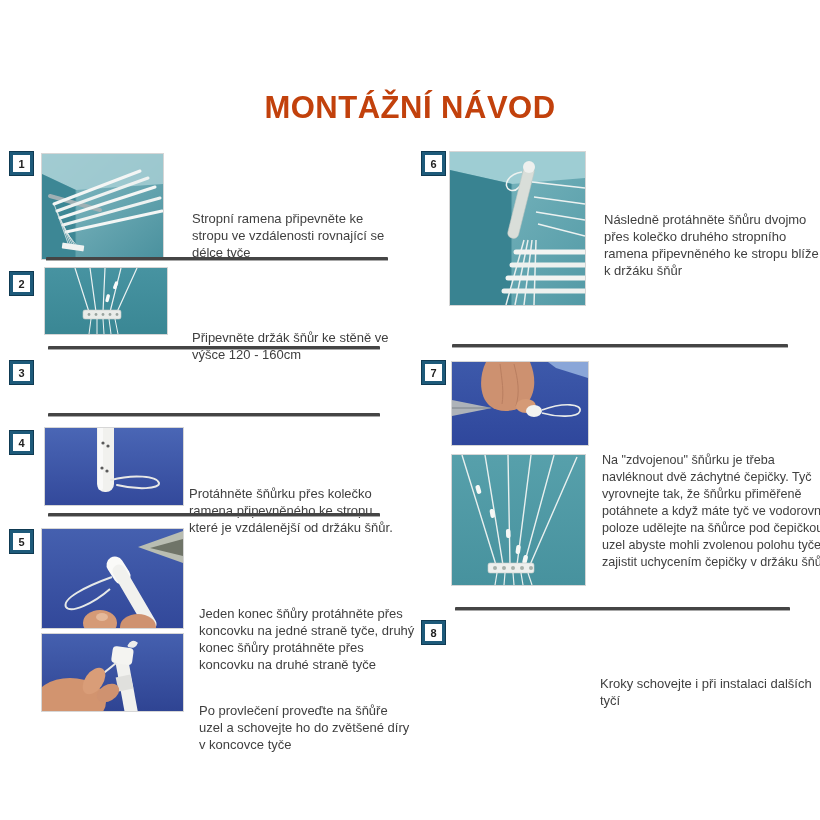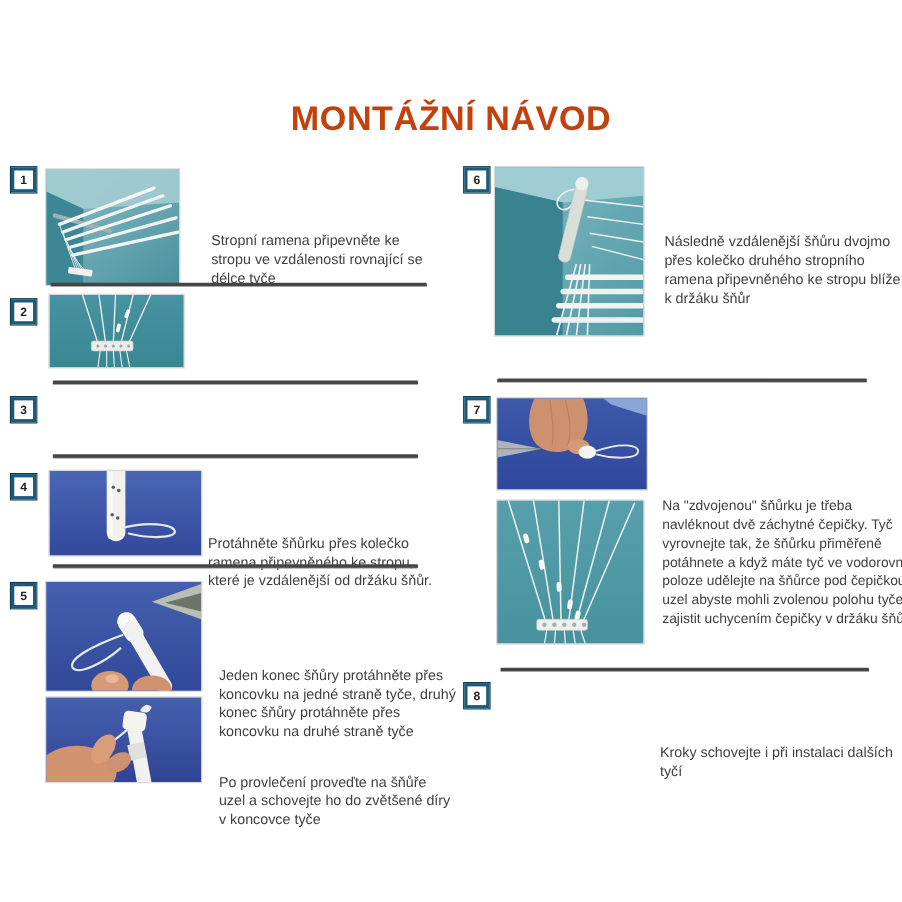--- a/index.html
+++ b/index.html
@@ -81,20 +81,21 @@
       <rect x="61" y="26" width="3.4" height="8" rx="1.5" fill="#fbfbfa" transform="rotate(14 62 30)"></rect>
       <rect x="38" y="42" width="38" height="9" rx="2" fill="#e9ece9" stroke="#c7cdc9" stroke-width="0.6"></rect>
       <circle cx="44" cy="46.5" r="1.4" fill="#9aa49f"></circle>
         <circle cx="51" cy="46.5" r="1.4" fill="#9aa49f"></circle>
       <circle cx="58" cy="46.5" r="1.4" fill="#9aa49f"></circle>
         <circle cx="65" cy="46.5" r="1.4" fill="#9aa49f"></circle>
       <circle cx="72" cy="46.5" r="1.4" fill="#9aa49f"></circle>
       <path d="M46,51 L44,66 M52,51 L52,66 M58,51 L59,66 M64,51 L66,66 M70,51 L73,66" stroke="#ecf2f2" stroke-width="1" fill="none"></path>
     </svg>
   </div>
+  <div class="steptext" style="left:192px;top:281px;width:210px;">Připevněte držák šňůr ke stěně ve výšce  120 - 160cm</div>
 
   <div class="divider" style="left:48px;top:346px;width:332px;"></div>
 
   <div class="stepnum" style="left:10px;top:361px;">
       <span>3</span>
     </div>
 
   <div class="divider" style="left:48px;top:413px;width:332px;"></div>
 
   <div class="stepnum" style="left:10px;top:431px;">
@@ -188,21 +189,21 @@
         </g>
       <circle cx="79" cy="15" r="6" fill="#eef0ee"></circle>
       <path d="M82,30 L135,36 M84,45 L135,52 M86,60 L135,68 M88,72 L135,84" stroke="#edf2f1" stroke-width="1.3" fill="none"></path>
       <path d="M74,88 L56,153 M78,88 L65,153 M82,88 L74,153 M86,88 L84,153" stroke="#e9efee" stroke-width="1.5" fill="none"></path>
       <line x1="66" y1="100" x2="135" y2="100" stroke="#f2f4f2" stroke-width="5" stroke-linecap="round"></line>
       <line x1="62" y1="113" x2="135" y2="113" stroke="#eef1ef" stroke-width="5" stroke-linecap="round"></line>
       <line x1="58" y1="126" x2="135" y2="126" stroke="#f2f4f2" stroke-width="5" stroke-linecap="round"></line>
       <line x1="54" y1="139" x2="135" y2="139" stroke="#eef1ef" stroke-width="5" stroke-linecap="round"></line>
     </svg>
   </div>
-  <div class="steptext" style="left:604px;top:163px;width:216px;">Následně vzdálenější šňůru dvojmo přes kolečko druhého stropního ramena připevněného ke stropu blíže k držáku šňůr</div>
+  <div class="steptext" style="left:604px;top:163px;width:216px;">Následně protáhněte šňůru dvojmo přes kolečko druhého stropního ramena připevněného ke stropu blíže k držáku šňůr</div>
 
   <div class="divider" style="left:452px;top:344px;width:336px;"></div>
 
   <div class="stepnum" style="left:422px;top:361px;">
       <span>7</span>
     </div>
   <div class="photo" style="left:452px;top:362px;width:136px;height:83px;background:#3a55a5;">
     <svg viewBox="0 0 136 83">
       <defs>
           <linearGradient id="g7" x1="0" y1="0" x2="0" y2="1">

